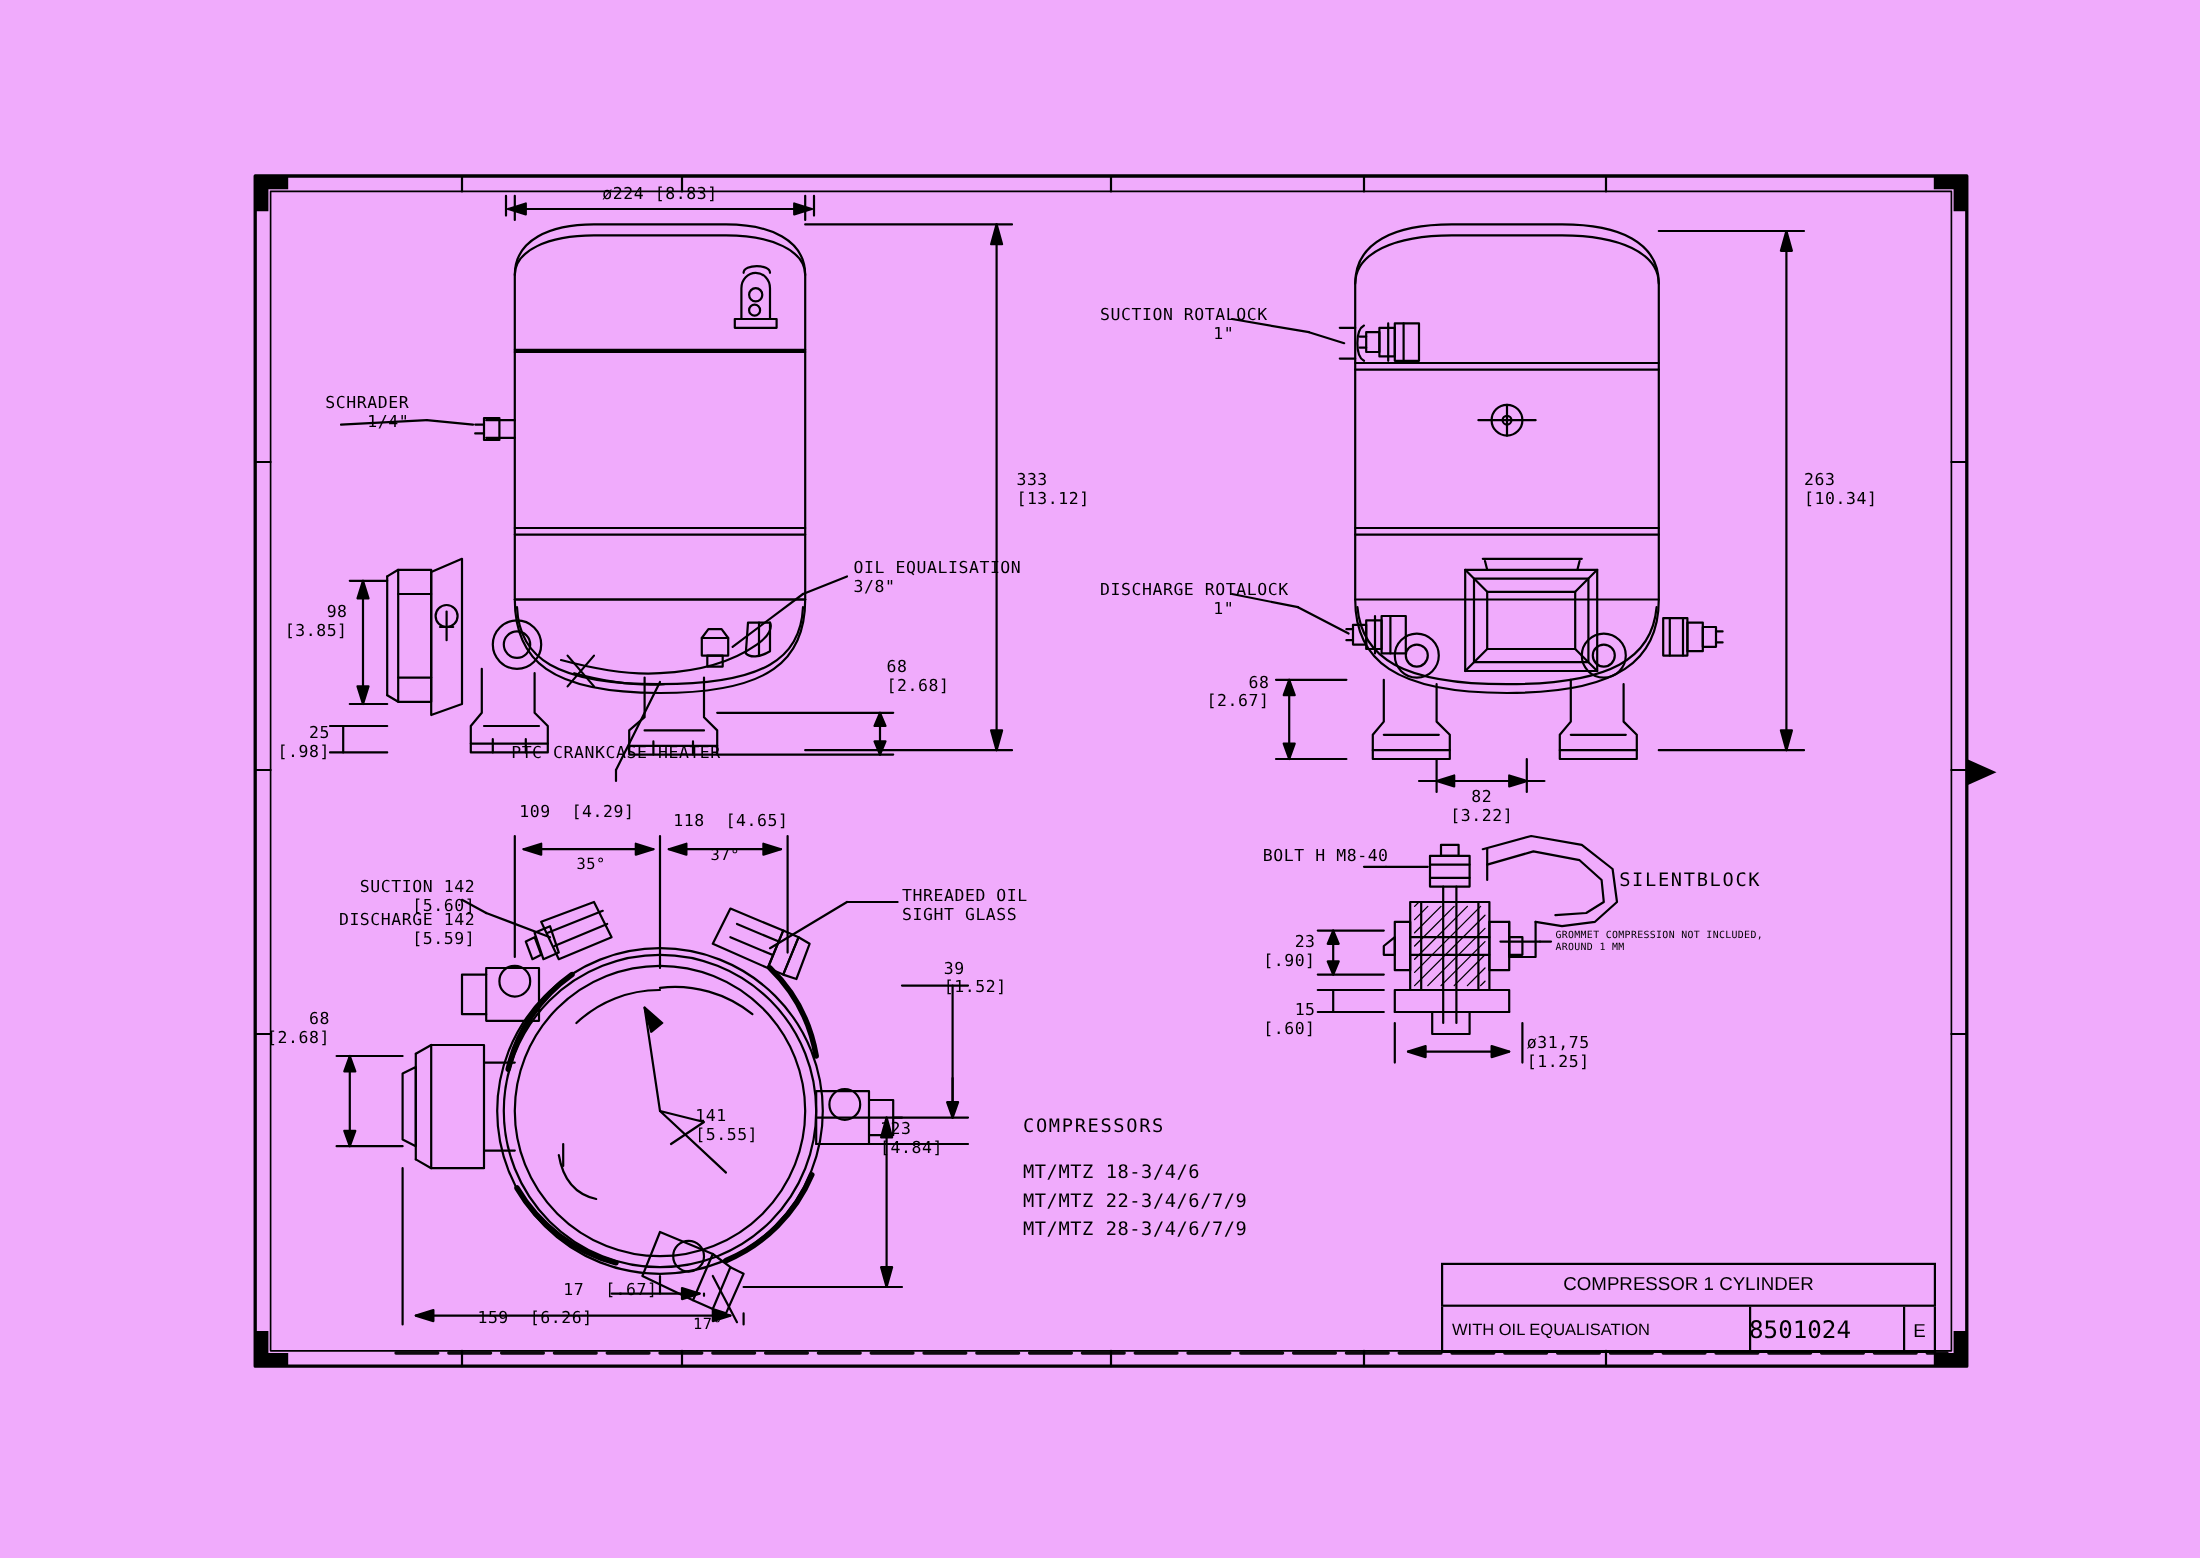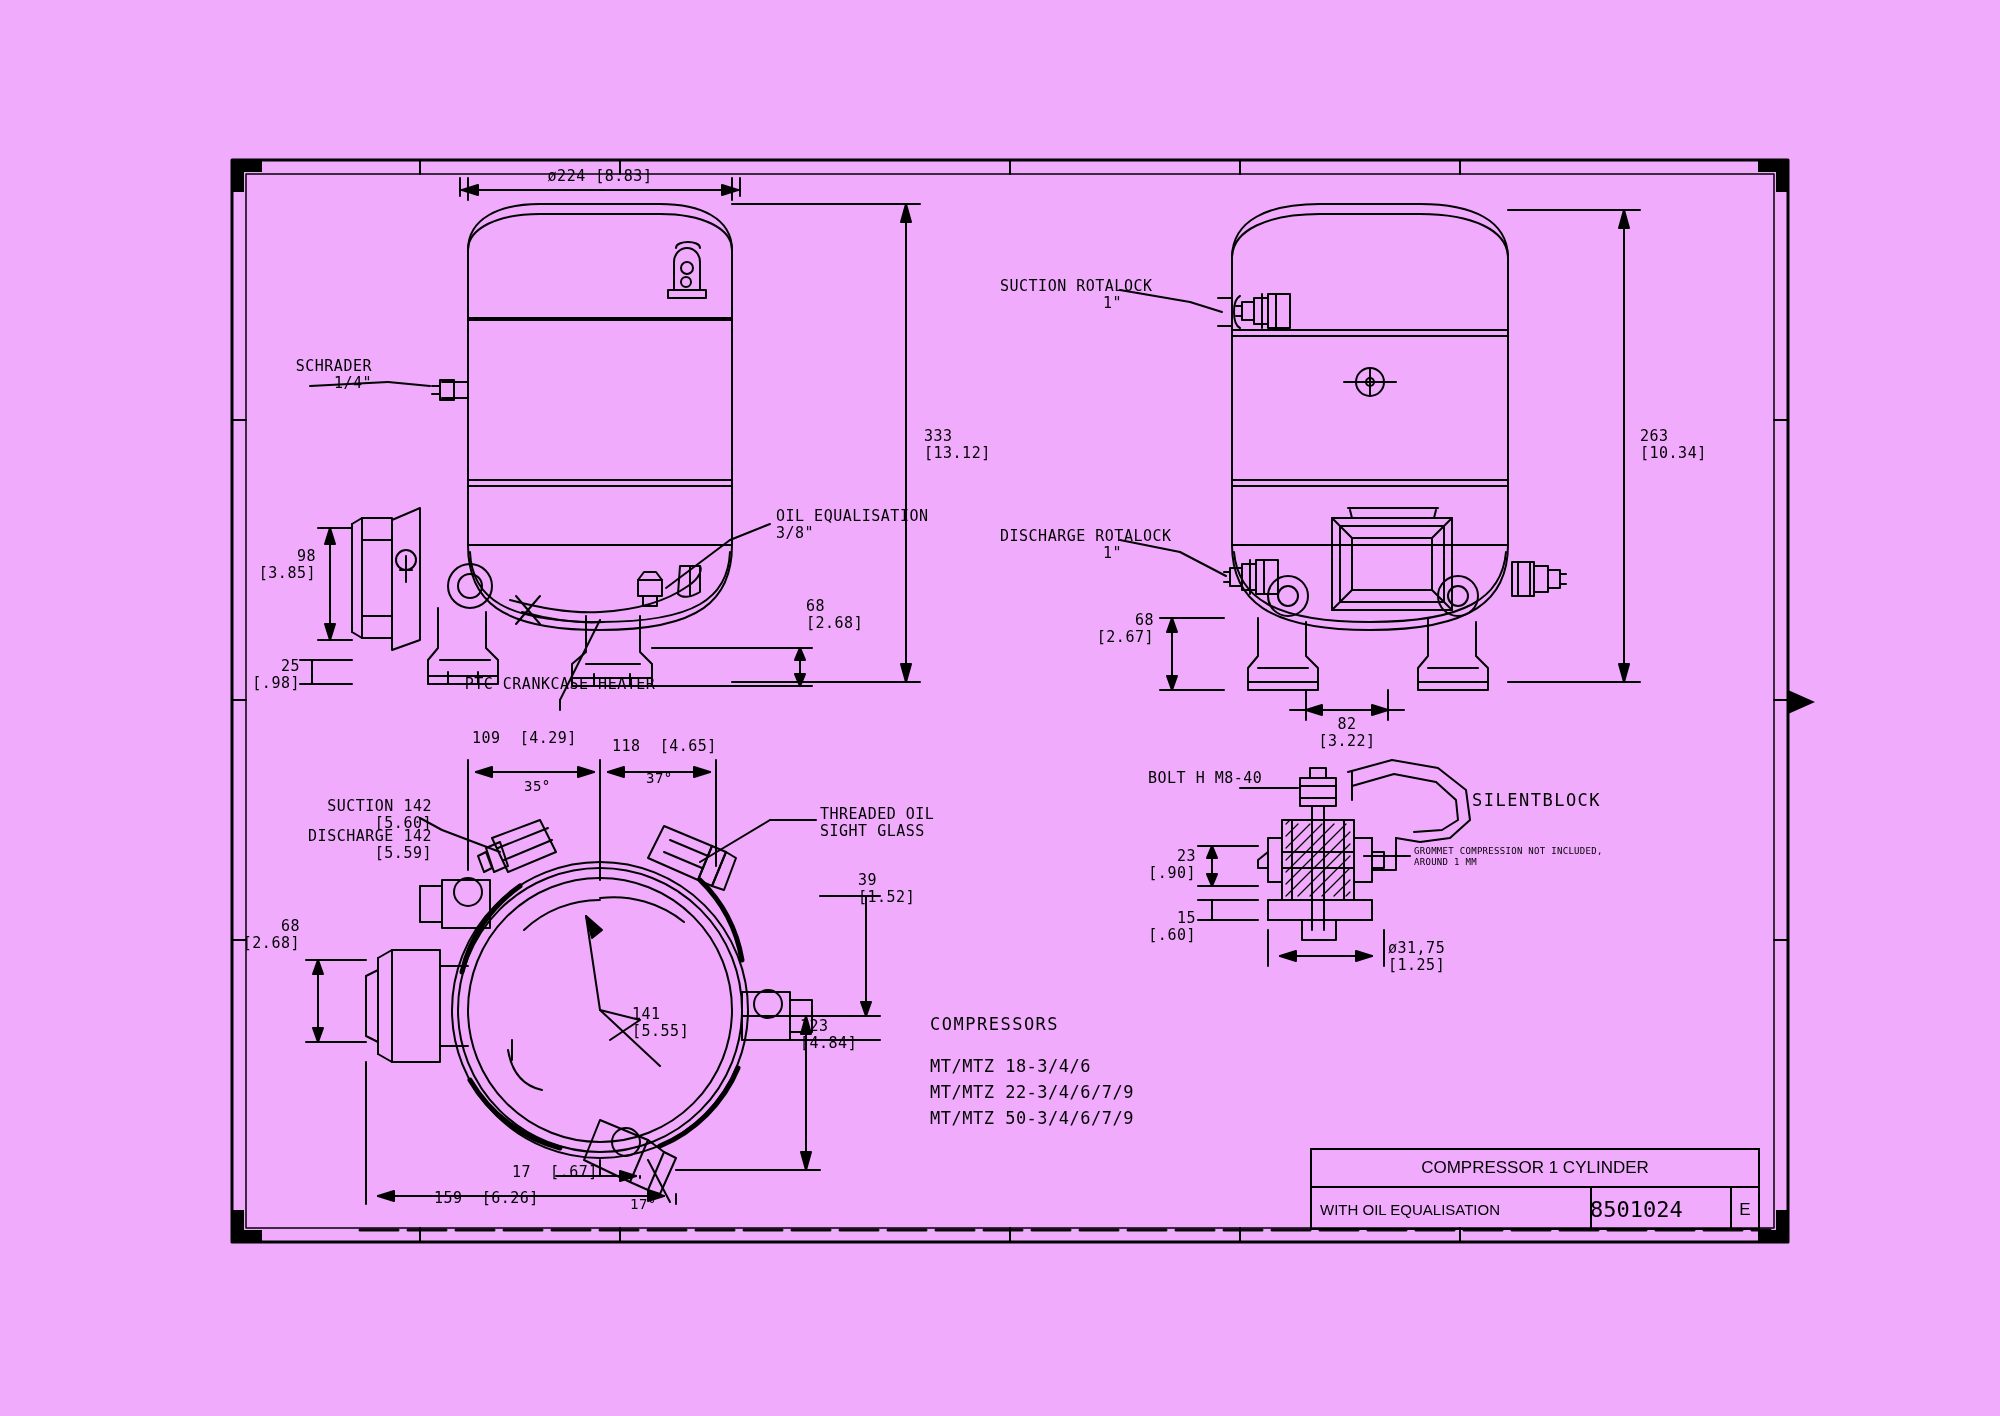--- a/index.html
+++ b/index.html
@@ -384,21 +384,21 @@
   <div class="lbl t13 r" style="left:1112px;top:910px;width:84px;white-space:pre;">15
 [.60]</div>
   <div class="lbl t13" style="left:1388px;top:940px;white-space:pre;">ø31,75
 [1.25]</div>
   <div class="lbl t8" style="left:1414px;top:846px;white-space:pre;letter-spacing:0.3px;">GROMMET COMPRESSION NOT INCLUDED,
 AROUND 1 MM</div>
 
   <div class="lbl t15" style="left:930px;top:1014px;letter-spacing:1.5px;">COMPRESSORS</div>
   <div class="lbl t15" style="left:930px;top:1056px;">MT/MTZ 18-3/4/6</div>
   <div class="lbl t15" style="left:930px;top:1082px;">MT/MTZ 22-3/4/6/7/9</div>
-  <div class="lbl t15" style="left:930px;top:1108px;">MT/MTZ 50-3/4/6/7/9</div>
+  <div class="lbl t15" style="left:930px;top:1108px;">MT/MTZ 28-3/4/6/7/9</div>
 
   <div class="tb">
     <div class="row1"></div>
     <div class="row2"></div>
     <div class="num"></div>
     <div class="rev"></div>
     <div class="tbtxt" style="left:0;top:10px;width:450px;text-align:center;font-size:17px;">COMPRESSOR 1 CYLINDER</div>
     <div class="tbtxt" style="left:10px;top:53px;font-size:15px;">WITH OIL EQUALISATION</div>
     <div class="tbtxt" style="left:280px;top:49px;width:140px;text-align:left;font-size:22px;font-family:'DejaVu Sans Mono',monospace;">8501024</div>
     <div class="tbtxt" style="left:420px;top:52px;width:30px;text-align:center;font-size:17px;">E</div>

